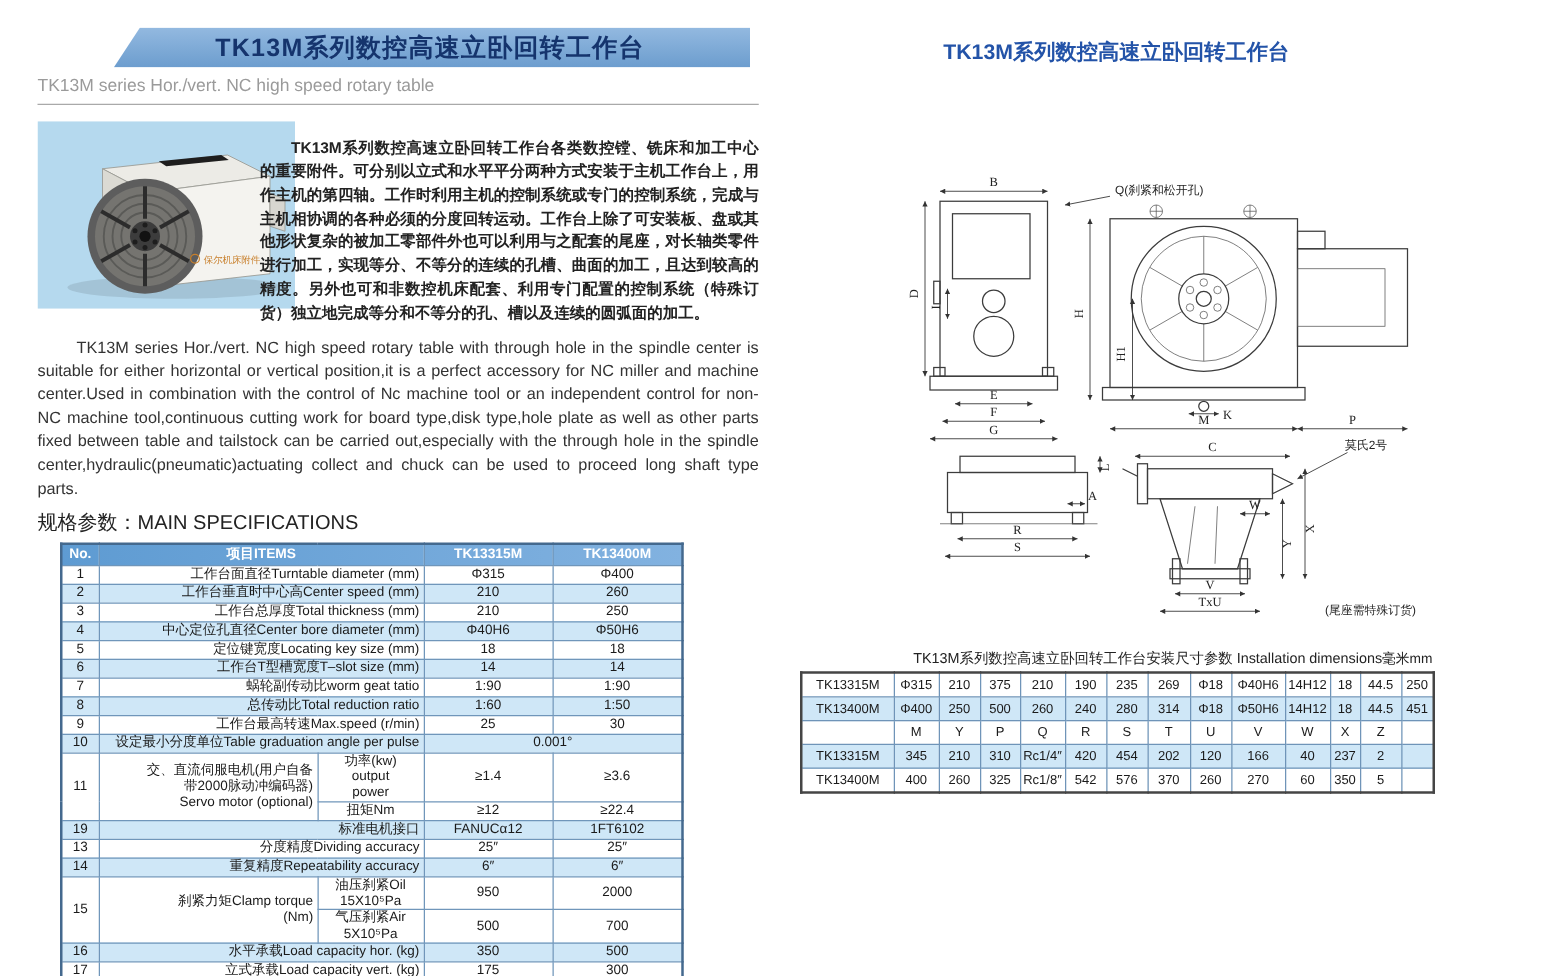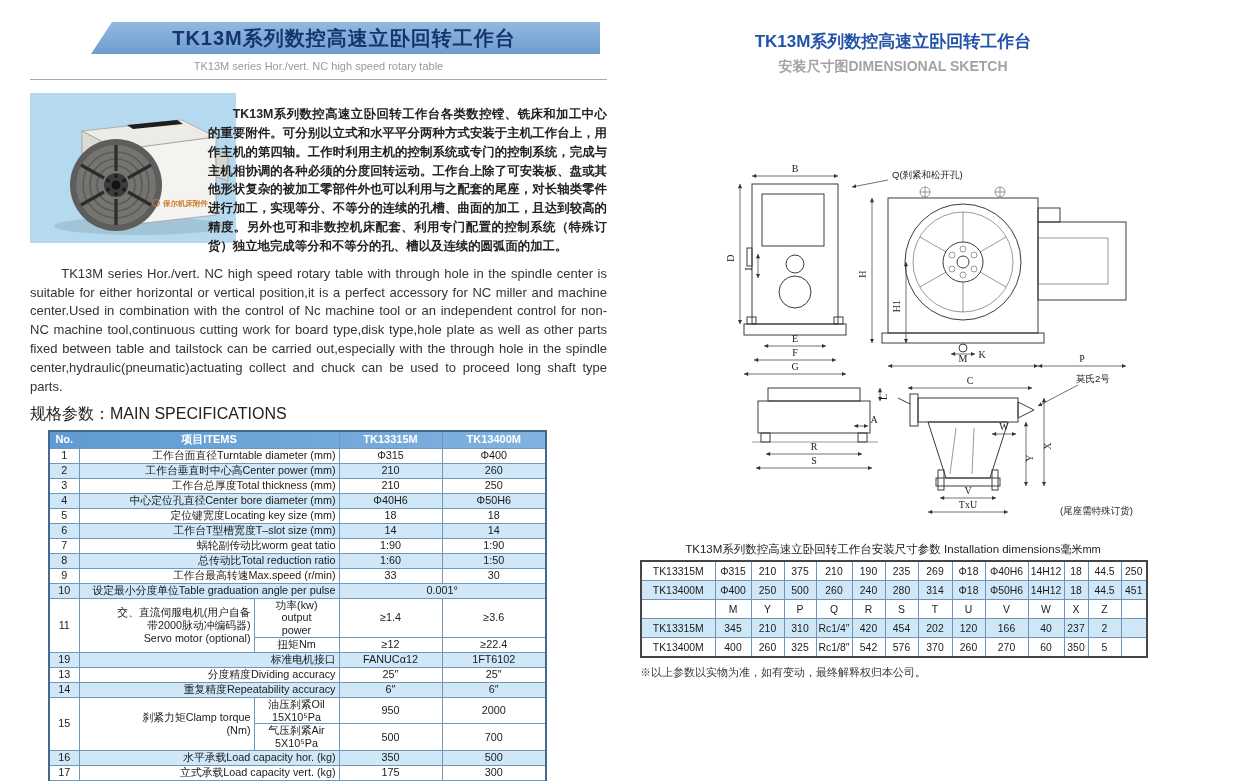--- a/index.html
+++ b/index.html
@@ -4,24 +4,24 @@
 <style>
   html,body{margin:0;padding:0;background:#fff;}
   body{width:1240px;height:781px;font-family:"Liberation Sans",sans-serif;position:relative;overflow:hidden;color:#1a1a1a;}
   .page{position:absolute;inset:0;background:#ffffff;}
 
   
   .left-col{position:absolute;left:30px;top:22px;width:577px;}
   .banner{margin-left:58px;width:512px;height:32px;background:linear-gradient(180deg,#93b9e0,#6c9dce);
           clip-path:polygon(24px 0,100% 0,100% 100%,3px 100%);display:flex;align-items:center;justify-content:center;}
   .banner-title{font-size:20px;font-weight:bold;color:#15346d;letter-spacing:1px;}
-  .subtitle{margin-top:6px;text-align:center;font-size:11px;color:#9a9a9a;}
+  .subtitle{margin-top:6px;font-size:14px;color:#9a9a9a;}
   .divider{margin-top:7px;border-top:1px solid #a9a9a9;}
   .intro-row{display:flex;gap:10px;margin-top:13px;}
-  .photo{width:168px;height:150px;flex:0 0 auto;font-weight:bold;}
+  .photo{width:168px;height:150px;flex:0 0 auto;}
   .cn-text{flex:1;font-size:12.4px;line-height:1.52;text-align:justify;text-indent:2em;font-weight:600;color:#222;margin-top:12px;}
   .en-text{margin-top:9px;font-size:13px;line-height:1.45;text-align:justify;text-indent:2.4em;color:#333;}
   .specs-heading{margin-top:7px;font-size:16px;color:#222;}
 
   table.spec{margin-top:5px;margin-left:18px;width:497px;border-collapse:collapse;table-layout:fixed;font-size:10.8px;border:2px solid #44698e;}
   table.spec th,table.spec td{border:1px solid #7096ba;padding:0 3px;height:14px;line-height:1.18;}
   table.spec thead tr{background:linear-gradient(90deg,#5e9bd2,#82b2e0);}
   table.spec thead th{color:#fff;font-weight:bold;font-size:11px;height:16px;background:transparent;}
   table.spec td.no{text-align:center;}
   table.spec td.item{text-align:right;padding-left:9px;}
@@ -33,21 +33,21 @@
   
   .right-col{position:absolute;left:640px;top:30px;width:506px;}
   .r-title{text-align:center;font-size:17px;font-weight:bold;color:#2353a8;}
   .r-subtitle{text-align:center;font-size:14px;font-weight:bold;color:#a3a3a3;margin-top:5px;}
   svg.drawing{display:block;margin-top:10px;}
   .d-outline{fill:none;stroke:#3c3c3c;stroke-width:1;}
   .d-thin{fill:none;stroke:#555;stroke-width:.6;}
   .d-dim{stroke:#333;stroke-width:.7;fill:none;}
   .d-label{font-family:"Liberation Serif",serif;font-size:10px;fill:#222;text-anchor:middle;}
   .d-note{font-family:"Liberation Sans",sans-serif;font-size:9.5px;fill:#222;}
-  .install-title-row{display:flex;justify-content:center;align-items:flex-end;margin-top:4px;font-size:11.5px;color:#222;}
+  .install-title-row{display:flex;justify-content:flex-end;align-items:flex-end;margin-top:4px;font-size:11.5px;color:#222;}
   .mm{font-size:11px;}
   table.install{margin-top:3px;width:100%;border-collapse:collapse;table-layout:fixed;font-size:10.4px;text-align:center;border:2px solid #454545;}
   table.install td{border:1px solid #6f94b8;padding:1px 0;height:16px;}
   table.install tr.ihdr td{background:#5b9bd5;color:#fff;height:20px;}
   table.install tr.b td{background:#cfe7f7;}
   table.install td.corner{position:relative;padding:0;}
   .c-top{position:absolute;top:1px;right:6px;font-size:9.5px;}
   .c-bot{position:absolute;bottom:1px;left:6px;font-size:9.5px;}
   .corner svg{position:absolute;inset:0;width:100%;height:100%;}
   .r-footnote{margin-top:7px;font-size:11px;color:#3a3a3a;}
@@ -129,21 +129,21 @@
       </thead>
       <tbody>
           <tr>
             <td class="no">1</td>
             <td class="item pre" colspan="2">工作台面直径Turntable diameter (mm)</td>
             <td class="val">Φ315</td>
             <td class="val">Φ400</td>
           </tr>
           <tr class="shade">
             <td class="no">2</td>
-            <td class="item pre" colspan="2">工作台垂直时中心高Center power (mm)</td>
+            <td class="item pre" colspan="2">工作台垂直时中心高Center speed (mm)</td>
             <td class="val">210</td>
             <td class="val">260</td>
           </tr>
           <tr>
             <td class="no">3</td>
             <td class="item pre" colspan="2">工作台总厚度Total thickness (mm)</td>
             <td class="val">210</td>
             <td class="val">250</td>
           </tr>
           <tr class="shade">
@@ -172,21 +172,21 @@
           </tr>
           <tr class="shade">
             <td class="no">8</td>
             <td class="item pre" colspan="2">总传动比Total reduction ratio</td>
             <td class="val">1:60</td>
             <td class="val">1:50</td>
           </tr>
           <tr>
             <td class="no">9</td>
             <td class="item pre" colspan="2">工作台最高转速Max.speed (r/min)</td>
-            <td class="val">33</td>
+            <td class="val">25</td>
             <td class="val">30</td>
           </tr>
           <tr class="shade">
             <td class="no">10</td>
             <td class="item" colspan="2">设定最小分度单位Table graduation angle per pulse</td>
             <td class="val" colspan="2">0.001°</td>
           </tr>
           <tr>
             <td class="no" rowspan="2">11</td>
             <td class="item pre" rowspan="2">交、直流伺服电机(用户自备
@@ -255,21 +255,20 @@
             <td class="val">55.4</td>
             <td class="val">55.4</td>
           </tr>
         </tbody>
     </table>
 
   </div>
 
   <div class="right-col">
     <div class="r-title">TK13M系列数控高速立卧回转工作台</div>
-    <div class="r-subtitle">安装尺寸图DIMENSIONAL SKETCH</div>
 
     <svg class="drawing" width="506" height="452" viewBox="0 0 506 452">
       <defs>
         <marker id="aL" markerWidth="8" markerHeight="8" refX="1" refY="3" orient="auto">
             <path d="M7,0 L1,3 L7,6 Z" fill="#333"></path>
           </marker>
         <marker id="aR" markerWidth="8" markerHeight="8" refX="6" refY="3" orient="auto">
             <path d="M0,0 L6,3 L0,6 Z" fill="#333"></path>
           </marker>
       </defs>
@@ -486,15 +485,14 @@
             <td>260</td>
             <td>270</td>
             <td>60</td>
             <td>350</td>
             <td>5</td>
             <td></td>
           </tr>
         </tbody>
     </table>
 
-    <div class="r-footnote">※以上参数以实物为准，如有变动，最终解释权归本公司。</div>
   </div>
 </div>
 
 </body></html>

